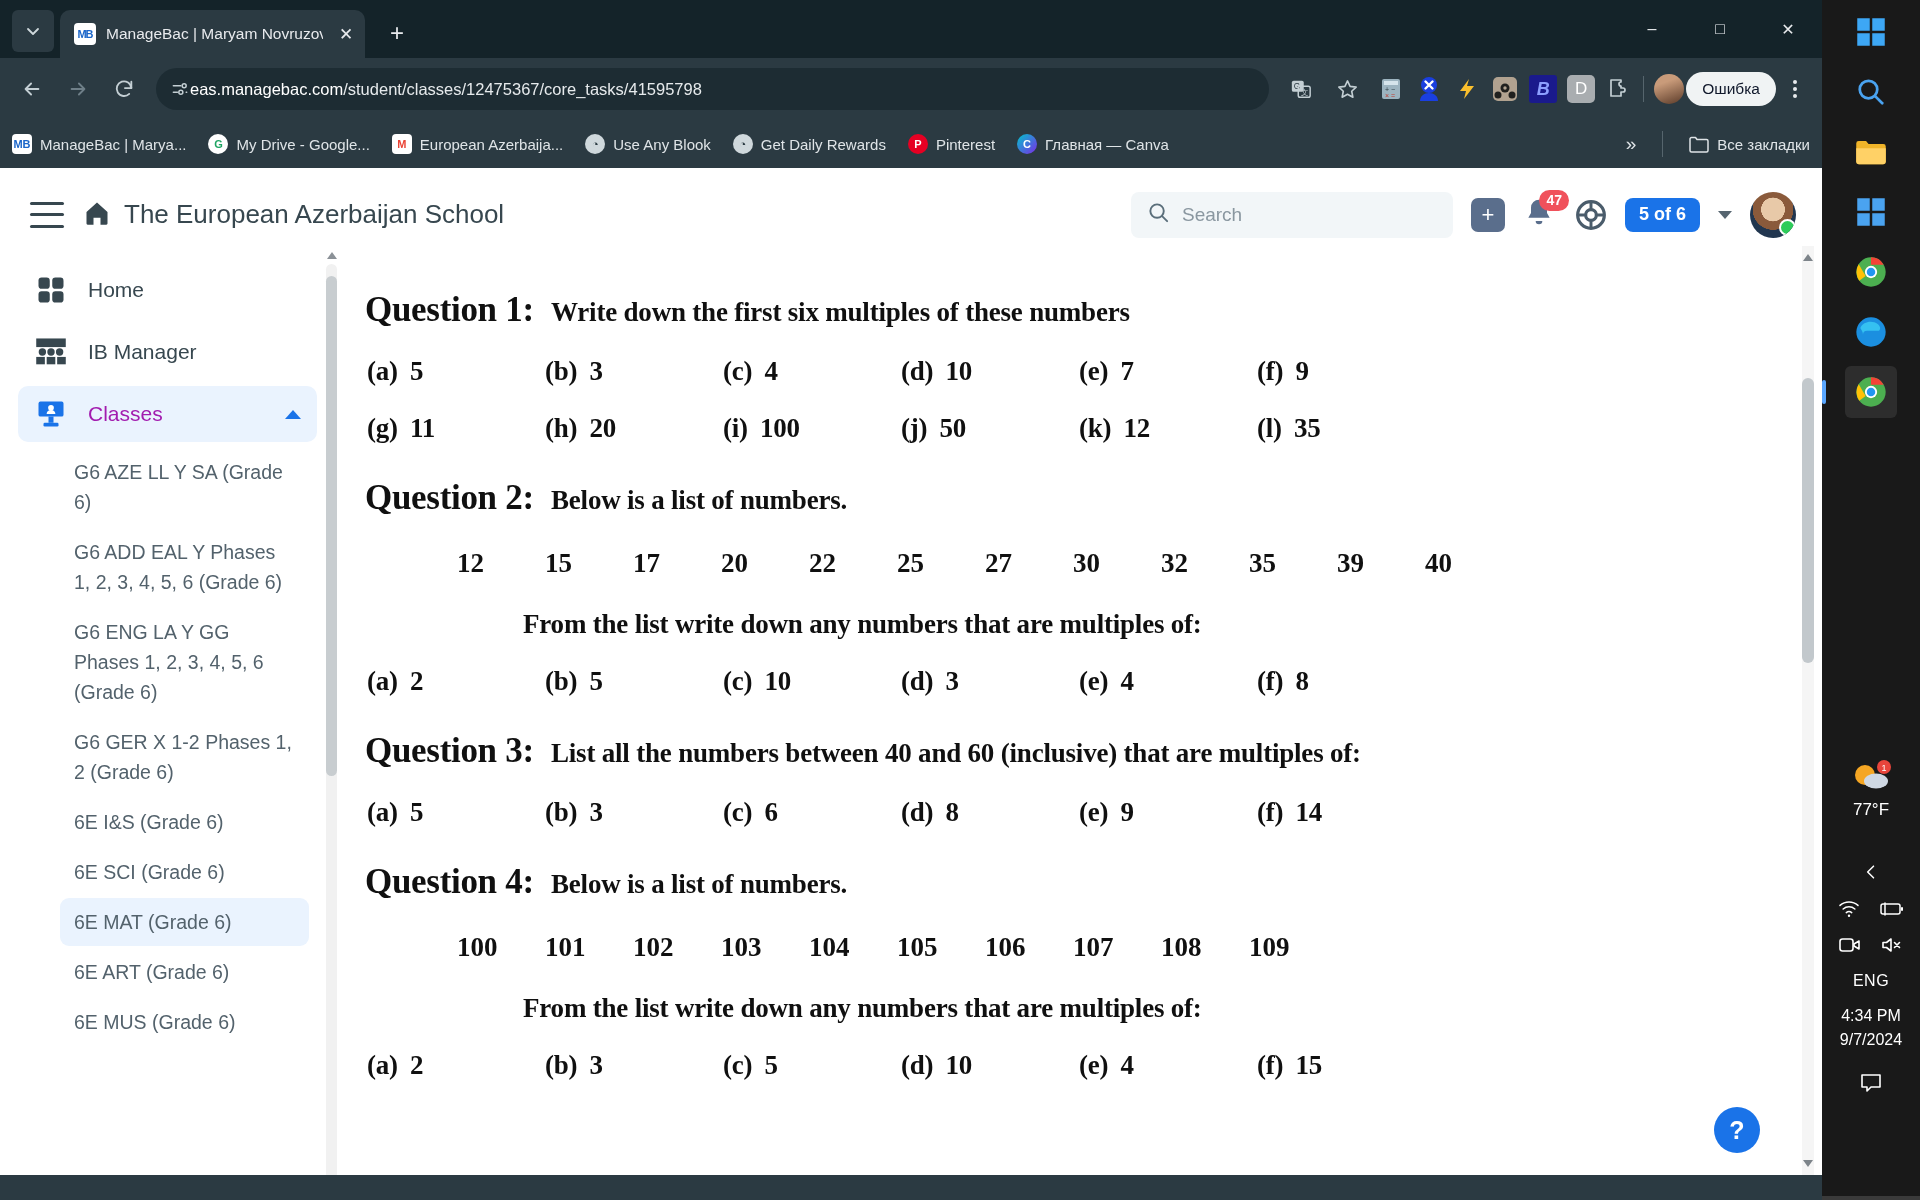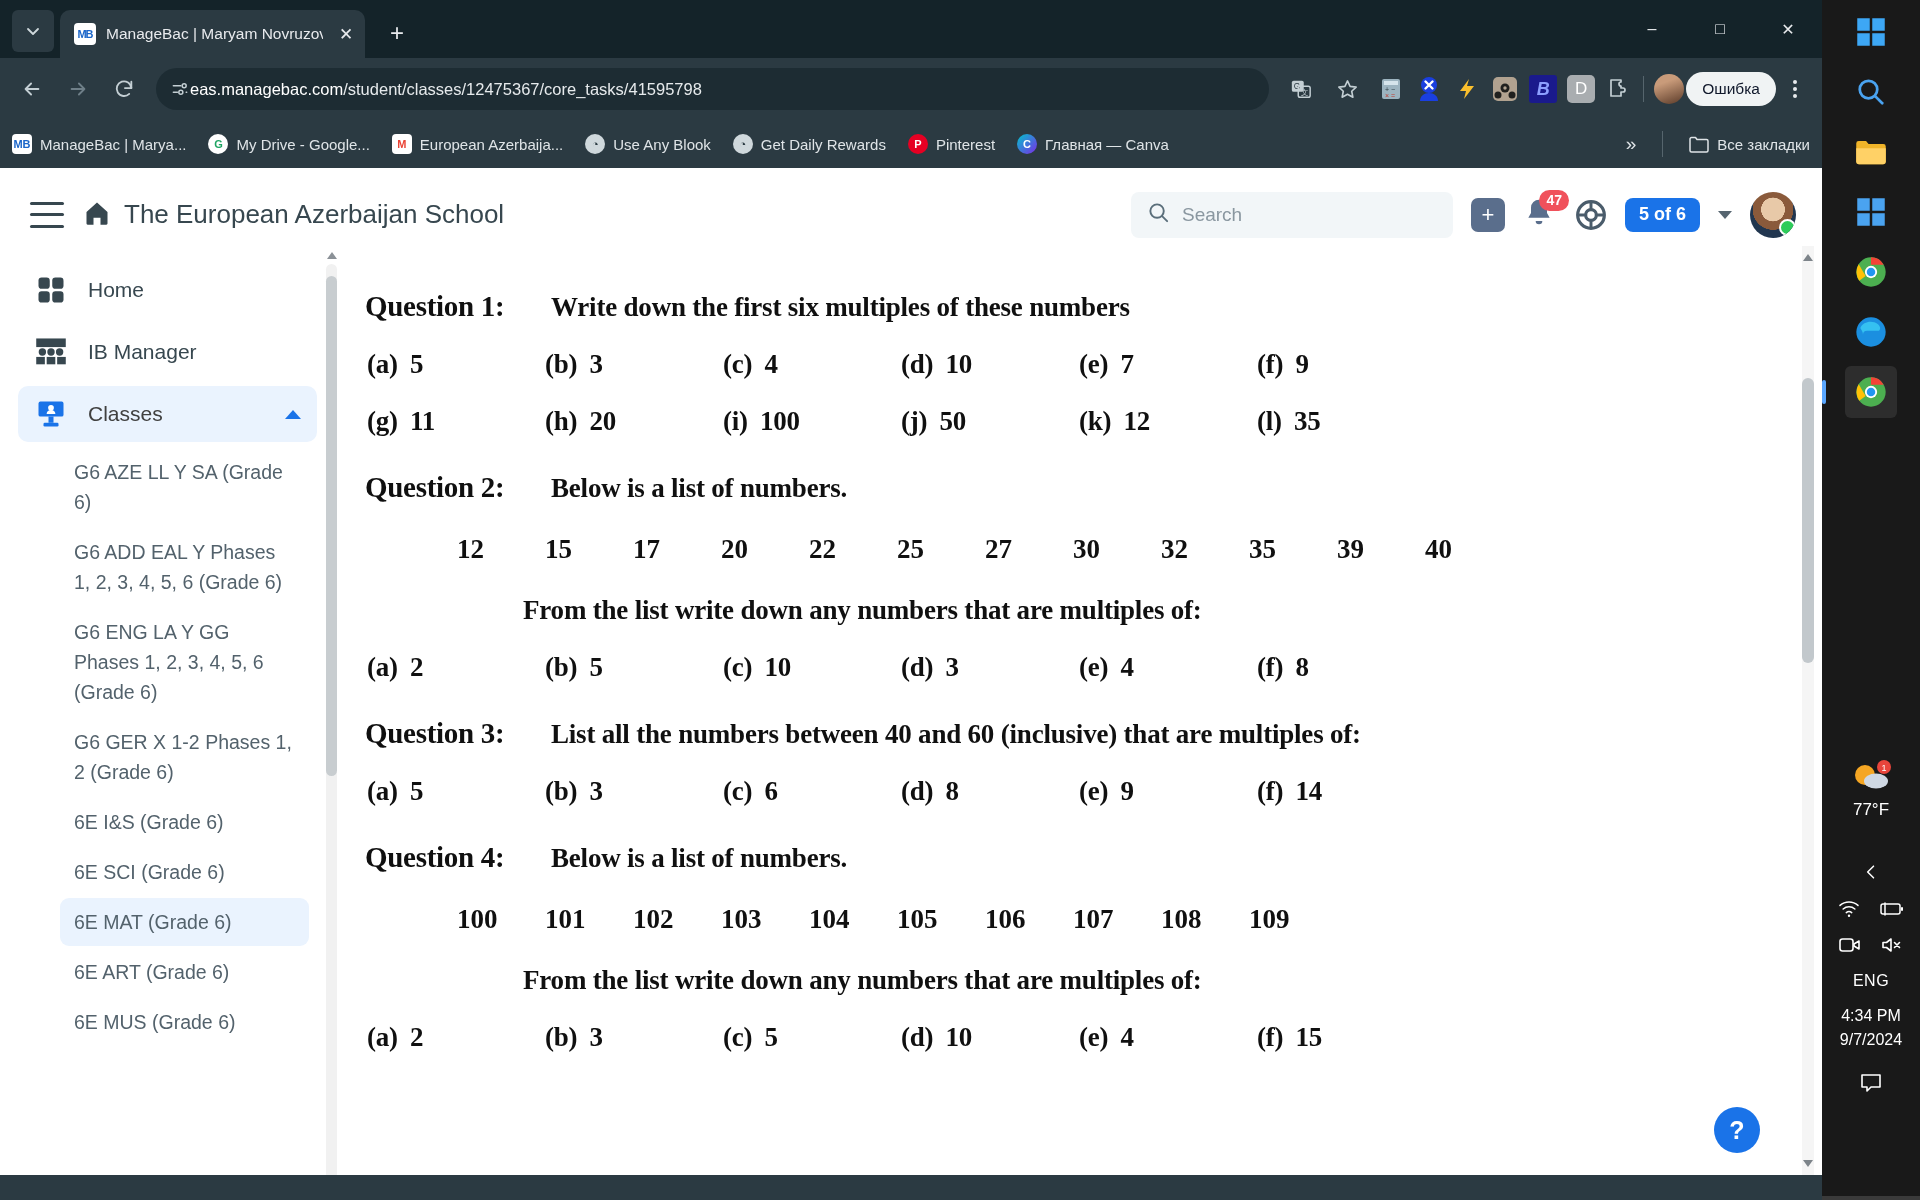--- a/index.html
+++ b/index.html
@@ -127,21 +127,21 @@
   .mb-body { flex: 1 1 auto; display: flex; min-height: 0; }
   .mb-sidebar {
     width: 345px; background: #ffffff; padding: 10px 0 0 0; position: relative;
     flex: 0 0 auto; overflow: hidden;
   }
   .nav-item {
     display: flex; align-items: center; gap: 20px; height: 56px;
     margin: 6px 28px 6px 18px; padding: 0 16px; border-radius: 10px;
     font-size: 21px; color: #37474f;
   }
-  .nav-item.active { background: #eaf3fe; color: #404040; }
+  .nav-item.active { background: #eaf3fe; color: #a21caf; }
   .nav-ico { width: 34px; height: 30px; flex: 0 0 auto; display:flex;align-items:center;justify-content:center;}
   .nav-label { flex: 1 1 auto; }
   .caret-up { width:0;height:0;border-left:8px solid transparent;border-right:8px solid transparent;border-bottom:9px solid #1a73e8; flex:0 0 auto;}
   .class-item {
     margin: 2px 36px 2px 60px; padding: 9px 14px; border-radius: 9px;
     font-size: 19.5px; line-height: 30px; color: #53626c;
   }
   .class-item.active { background: #eaf3fe; }
   .sb-scroll {
     position: absolute; right: 8px; top: 18px; width: 11px; height: 960px;
@@ -151,21 +151,21 @@
   .sb-arrow { position:absolute; left:1px; width:0;height:0;border-left:5px solid transparent;border-right:5px solid transparent; }
   .sb-arrow.up { top:-12px; border-bottom:7px solid #8b9197; }
 
   
   .worksheet {
     flex: 1 1 auto; background: #ffffff; position: relative; overflow: hidden;
     padding: 0 40px 0 20px; min-width: 0;
   }
   .ws-inner { font-family: "Liberation Serif", serif; color: #101010; padding-top: 10px; }
   .q-row { display: flex; align-items: baseline; gap: 28px; margin-top: 34px; }
-  .q-label { font-size: 29px; font-weight: 600; white-space: nowrap; width: 158px; flex: 0 0 auto; letter-spacing: -0.3px;}
+  .q-label { font-size: 35px; font-weight: 600; white-space: nowrap; width: 158px; flex: 0 0 auto; letter-spacing: -0.3px;}
   .q-text  { font-size: 27px; font-weight: 600; letter-spacing: -0.2px; white-space: nowrap; }
   .parts { display: flex; margin-top: 26px; padding-left: 2px; }
   .part { width: 178px; font-size: 27px; font-weight: 600; flex: 0 0 auto; letter-spacing: -0.2px;}
   .part .lt { margin-right: 12px; }
   .numlist { display: flex; margin-top: 30px; padding-left: 92px; }
   .numlist span { width: 88px; font-size: 27px; font-weight: 600; flex: 0 0 auto; text-align: left; }
   .sub-text { font-size: 27px; font-weight: 600; margin-top: 30px; padding-left: 158px; letter-spacing: -0.2px;}
   .ws-scroll { position: absolute; right: 8px; top: 0; width: 12px; height: 100%; background: #f5f5f5; }
   .ws-thumb { position: absolute; right: 8px; top: 132px; width: 12px; height: 285px; background: #c2c8cc; border-radius: 7px; }
   .ws-arrow { position: absolute; right: 9px; width:0;height:0;border-left:5px solid transparent;border-right:5px solid transparent; }

